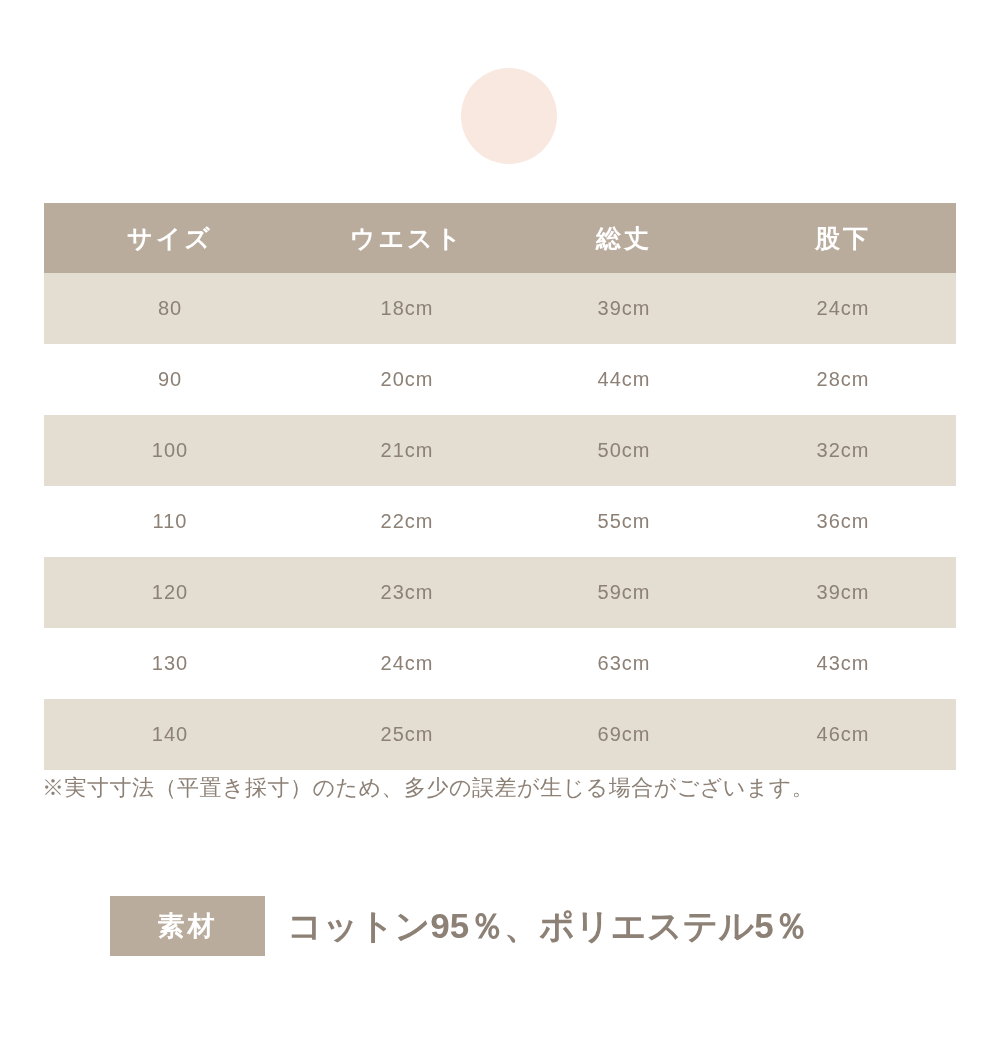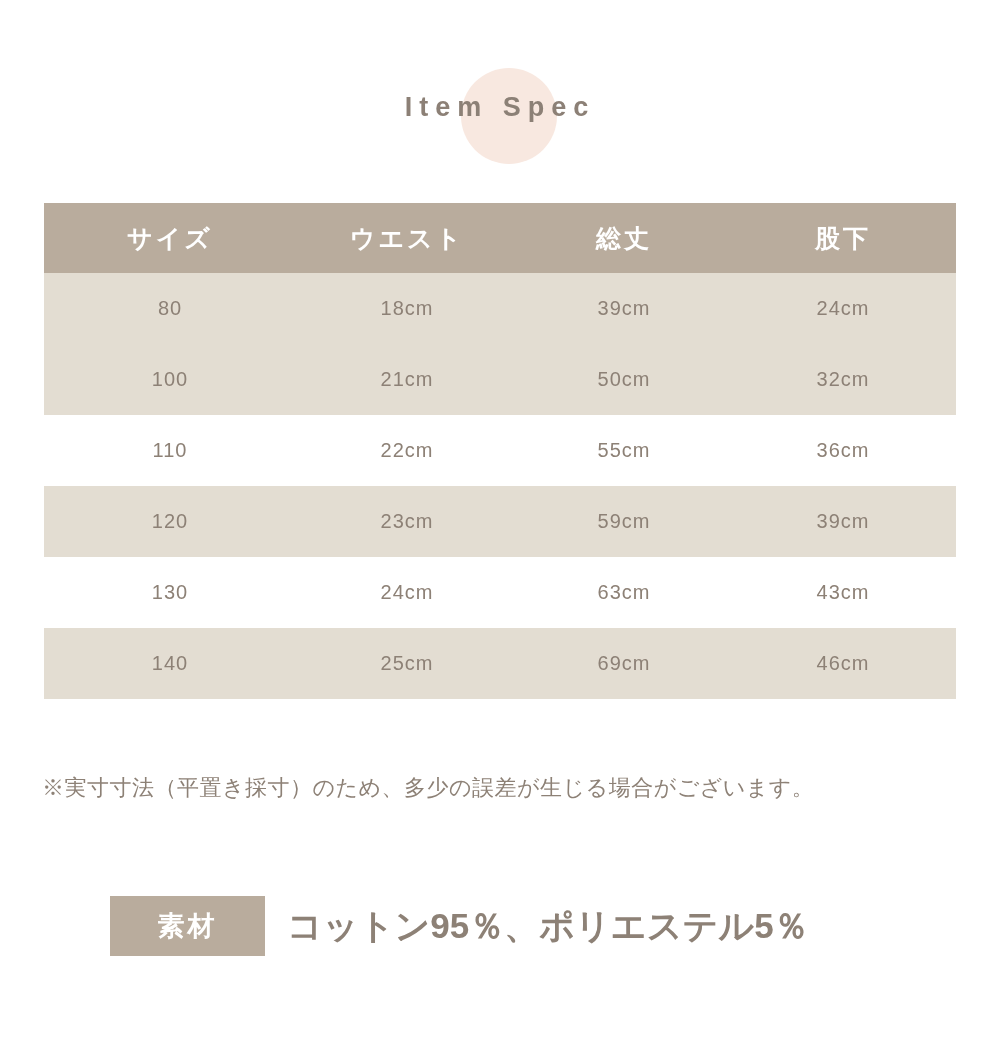--- a/index.html
+++ b/index.html
@@ -135,21 +135,20 @@
     white-space: nowrap;
   }
 </style>
 </head>
 <body>
 
 <div class="page">
 
   <div class="title-wrap">
     <div class="title-dot"></div>
-    <div class="title-text">Item Spec</div>
   </div>
 
   <table class="spec-table">
     <colgroup>
       <col class="col-size">
       <col class="col-waist">
       <col class="col-total">
       <col class="col-inseam">
     </colgroup>
     <thead>
@@ -160,20 +159,26 @@
         <th>股下</th>
       </tr>
     </thead>
     <tbody>
       <tr class="odd">
         <td>80</td>
         <td>18cm</td>
         <td>39cm</td>
         <td>24cm</td>
       </tr>
+      <tr class="even">
+        <td>90</td>
+        <td>20cm</td>
+        <td>44cm</td>
+        <td>28cm</td>
+      </tr>
       <tr class="odd">
         <td>100</td>
         <td>21cm</td>
         <td>50cm</td>
         <td>32cm</td>
       </tr>
       <tr class="even">
         <td>110</td>
         <td>22cm</td>
         <td>55cm</td>

